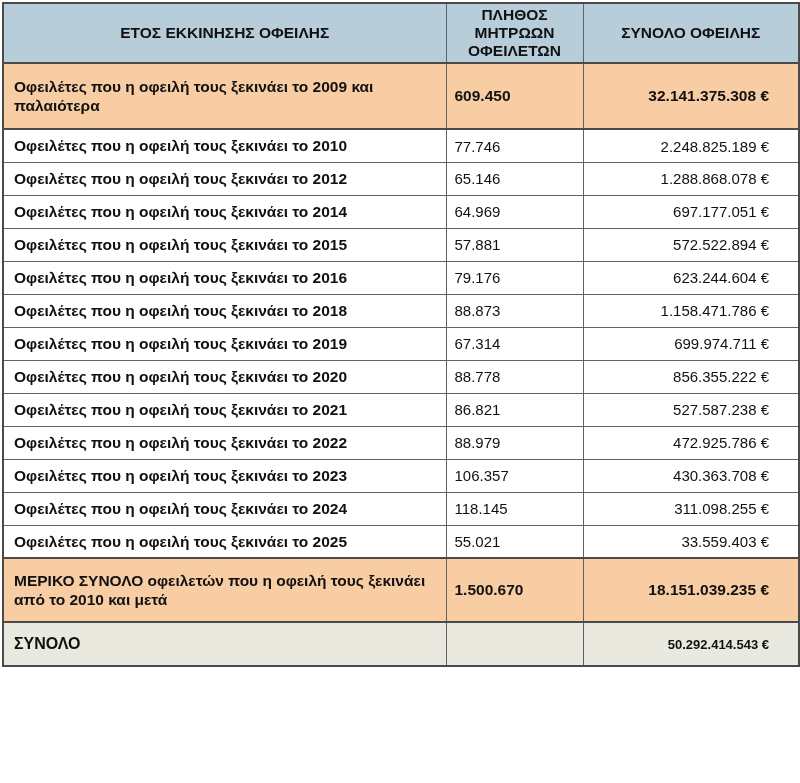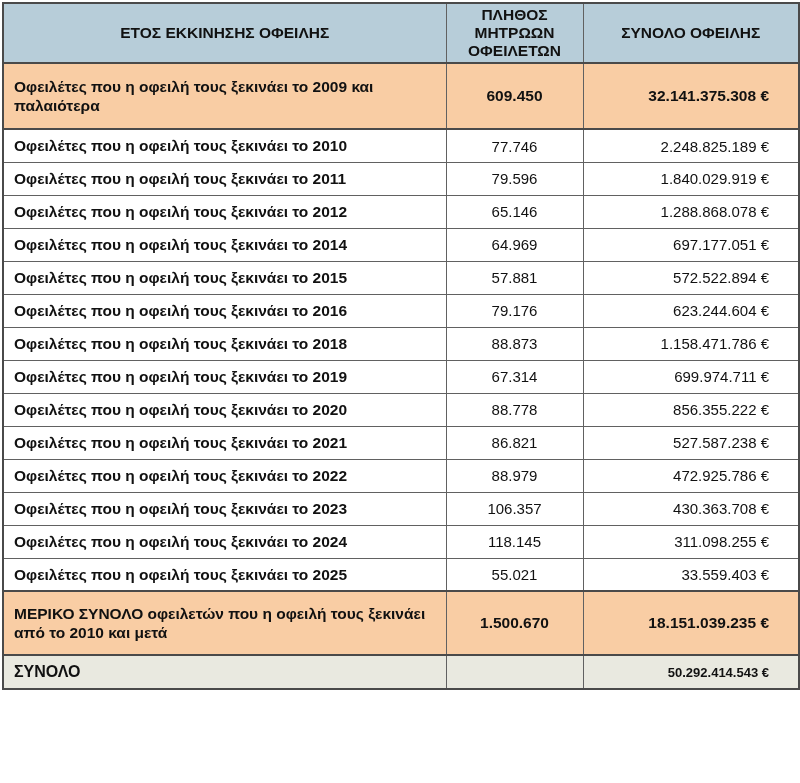--- a/index.html
+++ b/index.html
@@ -54,44 +54,44 @@
   }
   td.c-label {
     text-align: left;
     padding: 2px 8px 2px 10px;
     font-weight: bold;
     font-size: 15.5px;
     line-height: 1.25;
     margin-left: 31px;
   }
   td.c-count {
-    text-align: center;
+    text-align: left;
     font-size: 15px;
-    padding: 2px 20px;
+    padding: 2px 8px;
   }
   td.c-amount {
     text-align: right;
     font-size: 15px;
     padding: 2px 29px 2px 4px;
   }
   tr.plain td { height: 33px; background: #ffffff; }
   tr.first td, tr.subtotal td {
     background: var(--highlight-bg);
     font-weight: bold;
     border-top: 2px solid var(--border-dark);
     border-bottom: 2px solid var(--border-dark);
   }
   tr.first td { height: 66px; }
   tr.subtotal td { height: 64px; }
   tr.first td.c-count, tr.subtotal td.c-count,
   tr.first td.c-amount, tr.subtotal td.c-amount { font-size: 15.5px; }
   tr.total td {
     background: var(--total-bg);
     font-weight: bold;
-    height: 34px;
+    height: 44px;
     border-bottom: 2px solid var(--border-dark);
   }
   tr.total td.c-label { font-size: 16px; }
   tr.total td.c-amount { font-size: 13px; }
 </style>
 </head>
 <body>
 
 <div class="page">
   <table class="debt-table">
@@ -110,25 +110,20 @@
     <tbody>
         <tr class="first">
     <td class="c-label">Οφειλέτες που η οφειλή τους ξεκινάει το 2009 και παλαιότερα</td>
     <td class="c-count">609.450</td>
     <td class="c-amount">32.141.375.308 €</td>
   </tr>
         <tr class="plain">
     <td class="c-label">Οφειλέτες που η οφειλή τους ξεκινάει το 2010</td>
     <td class="c-count">77.746</td>
     <td class="c-amount">2.248.825.189 €</td>
-  </tr>
-        <tr class="plain">
-    <td class="c-label">Οφειλέτες που η οφειλή τους ξεκινάει το 2011</td>
-    <td class="c-count">79.596</td>
-    <td class="c-amount">1.840.029.919 €</td>
   </tr>
         <tr class="plain">
     <td class="c-label">Οφειλέτες που η οφειλή τους ξεκινάει το 2012</td>
     <td class="c-count">65.146</td>
     <td class="c-amount">1.288.868.078 €</td>
   </tr>
         <tr class="plain">
     <td class="c-label">Οφειλέτες που η οφειλή τους ξεκινάει το 2014</td>
     <td class="c-count">64.969</td>
     <td class="c-amount">697.177.051 €</td>

